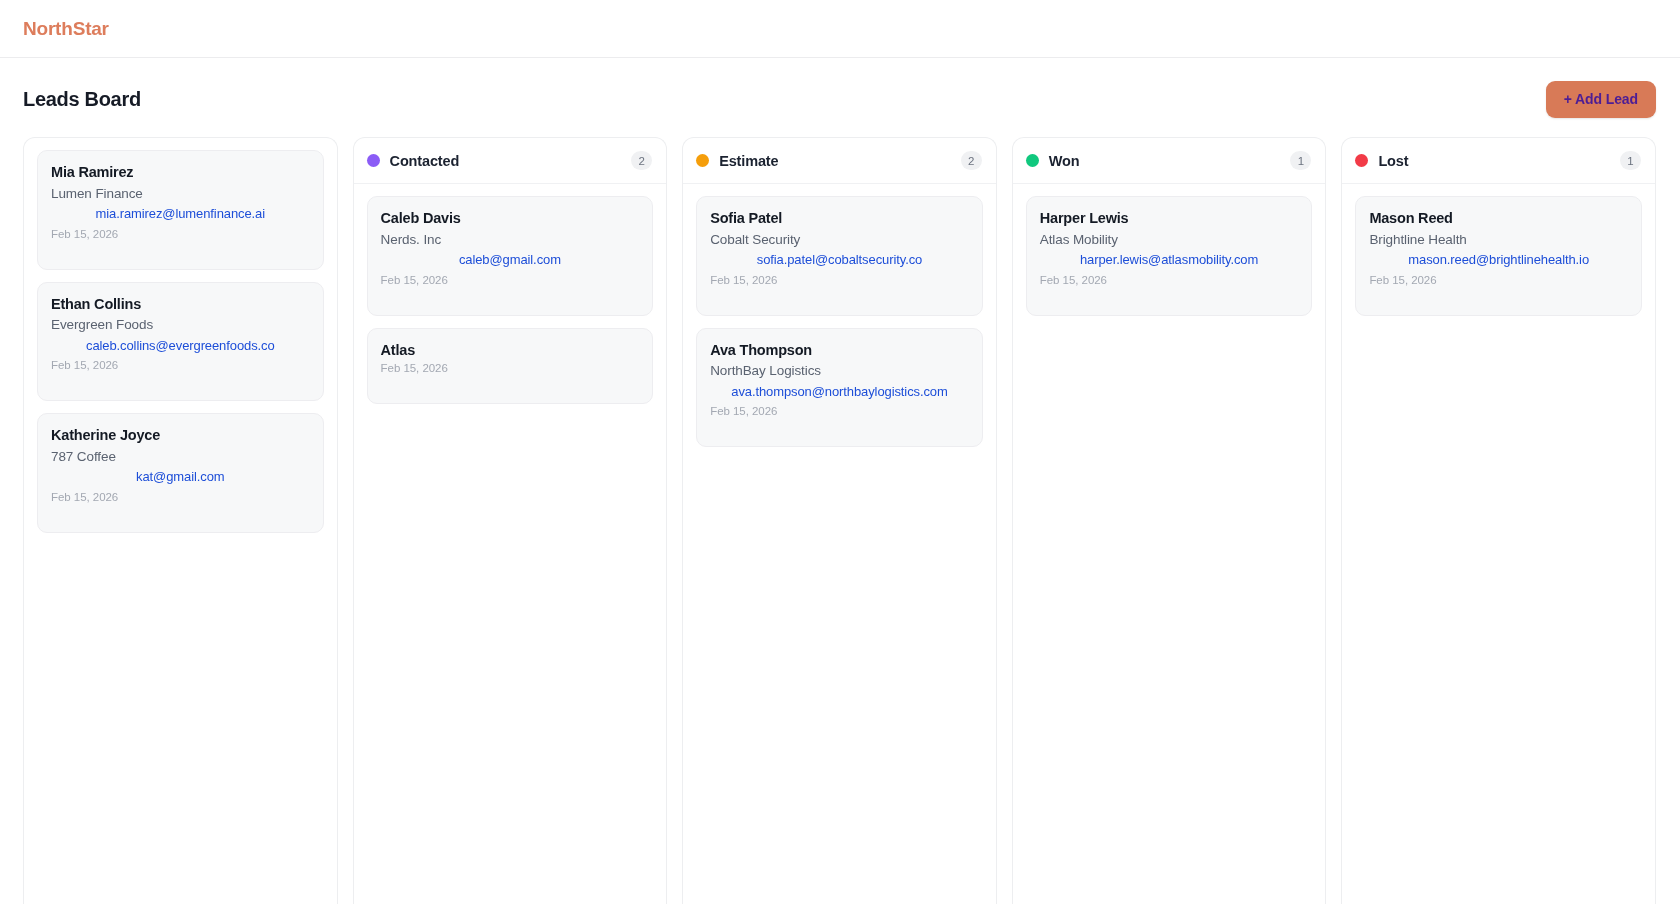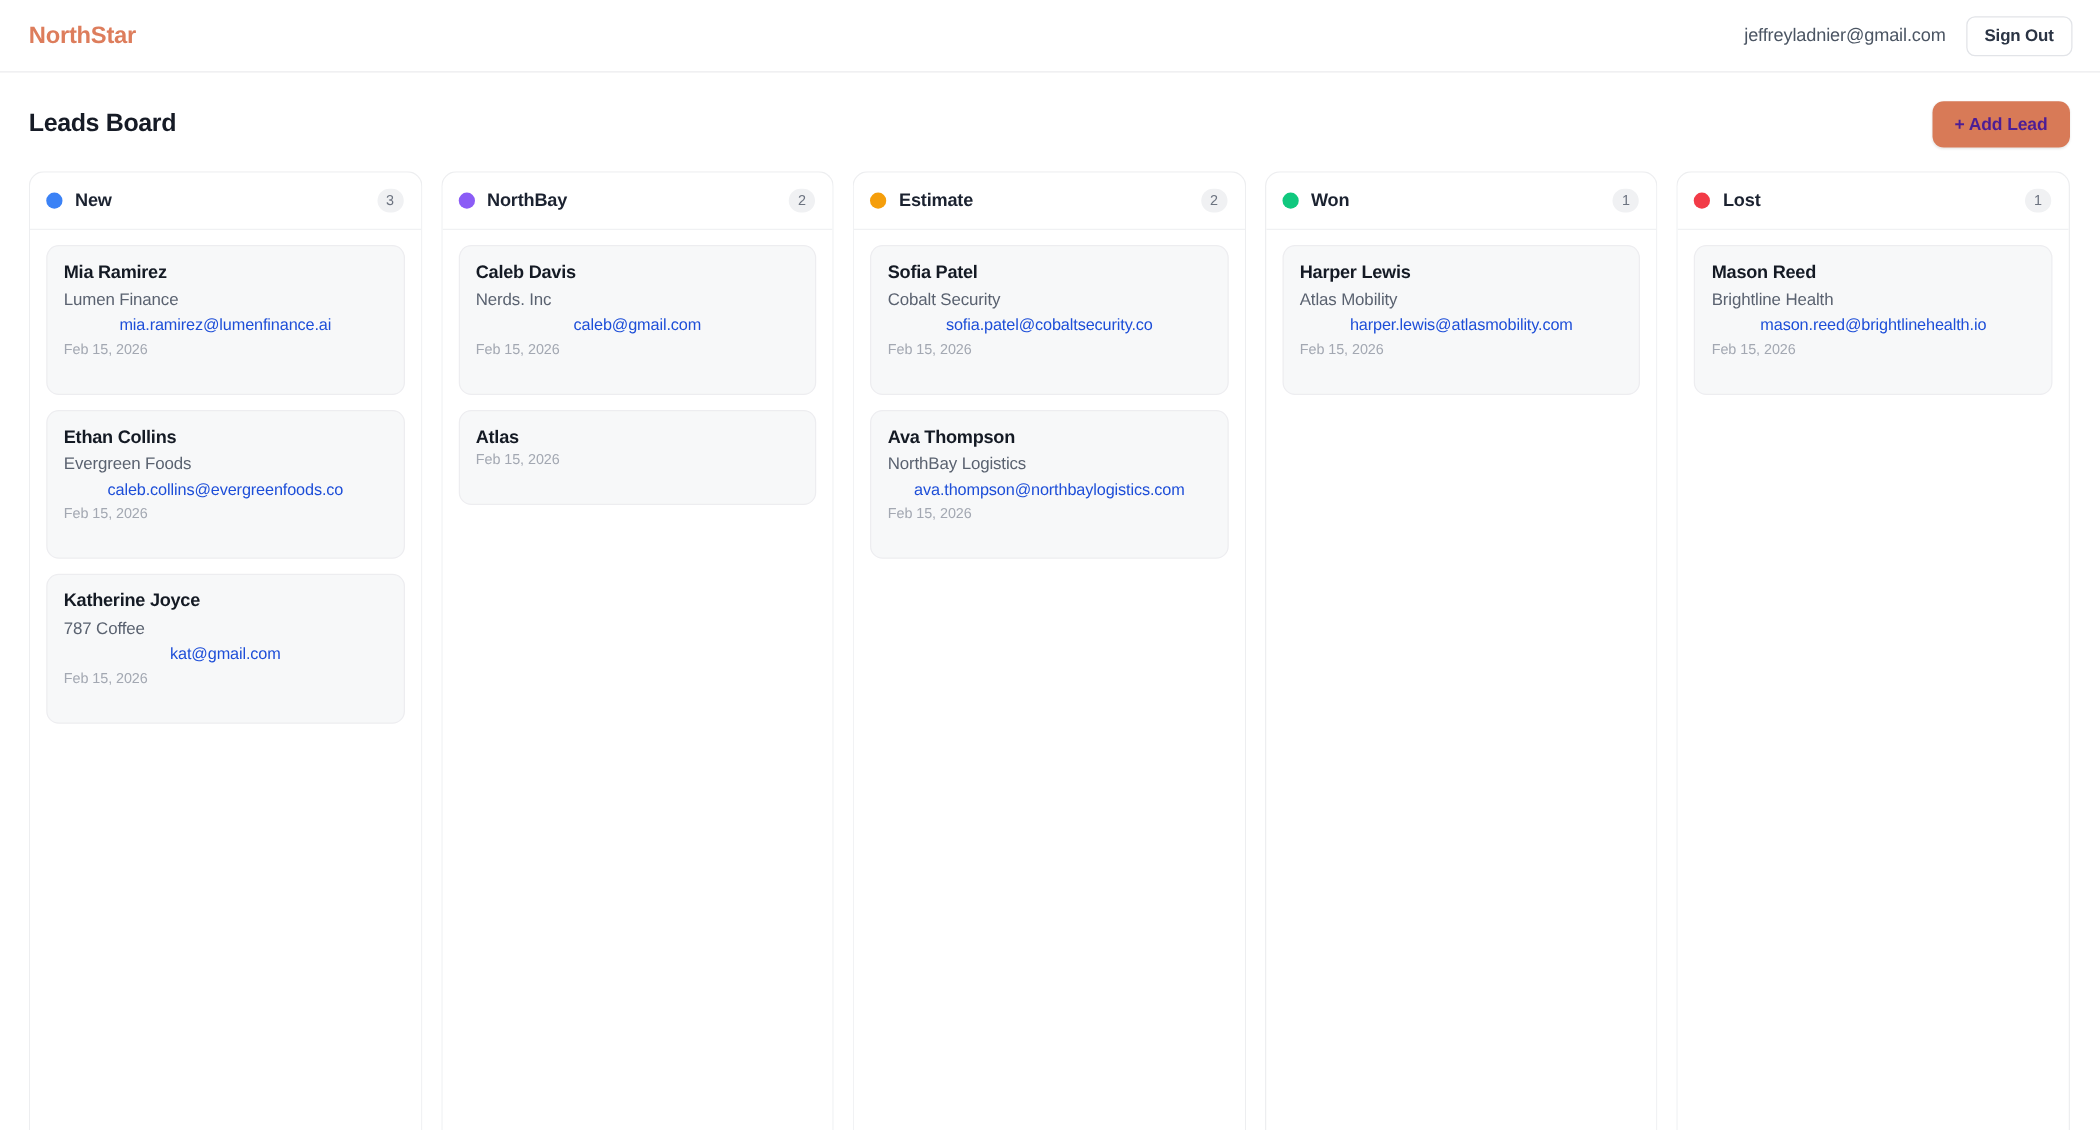--- a/index.html
+++ b/index.html
@@ -201,38 +201,29 @@
     font-size: 11.5px;
     color: #a3a8b2;
     letter-spacing: -0.05px;
   }
 </style>
 </head>
 <body>
 
 <div class="topbar">
   <div class="brand">NorthStar</div>
-  <div class="topbar-right">
-    <span class="user-email">jeffreyladnier@gmail.com</span>
-    <button class="signout-btn">Sign Out</button>
-  </div>
 </div>
 
 <div class="page-head">
   <h1 class="page-title">Leads Board</h1>
   <button class="add-lead-btn">+ Add Lead</button>
 </div>
 
 <div class="board" id="board">
     <div class="column">
-      <div class="col-head">
-        <span class="status-dot" style="background: rgb(59, 130, 246);"></span>
-        <span class="col-title">New</span>
-        <span class="col-count">3</span>
-      </div>
       <div class="col-body">
         <div class="lead-card">
           <div class="lead-name">Mia Ramirez</div>
           <div class="lead-company">Lumen Finance</div>
           <div class="lead-email">mia.ramirez@lumenfinance.ai</div>
           <div class="lead-date">Feb 15, 2026</div>
         </div>
         <div class="lead-card">
           <div class="lead-name">Ethan Collins</div>
           <div class="lead-company">Evergreen Foods</div>
@@ -243,21 +234,21 @@
           <div class="lead-name">Katherine Joyce</div>
           <div class="lead-company">787 Coffee</div>
           <div class="lead-email">kat@gmail.com</div>
           <div class="lead-date">Feb 15, 2026</div>
         </div>
       </div>
     </div>
     <div class="column">
       <div class="col-head">
         <span class="status-dot" style="background: rgb(139, 92, 246);"></span>
-        <span class="col-title">NorthBay</span>
+        <span class="col-title">Contacted</span>
         <span class="col-count">2</span>
       </div>
       <div class="col-body">
         <div class="lead-card">
           <div class="lead-name">Caleb Davis</div>
           <div class="lead-company">Nerds. Inc</div>
           <div class="lead-email">caleb@gmail.com</div>
           <div class="lead-date">Feb 15, 2026</div>
         </div>
         <div class="lead-card">

